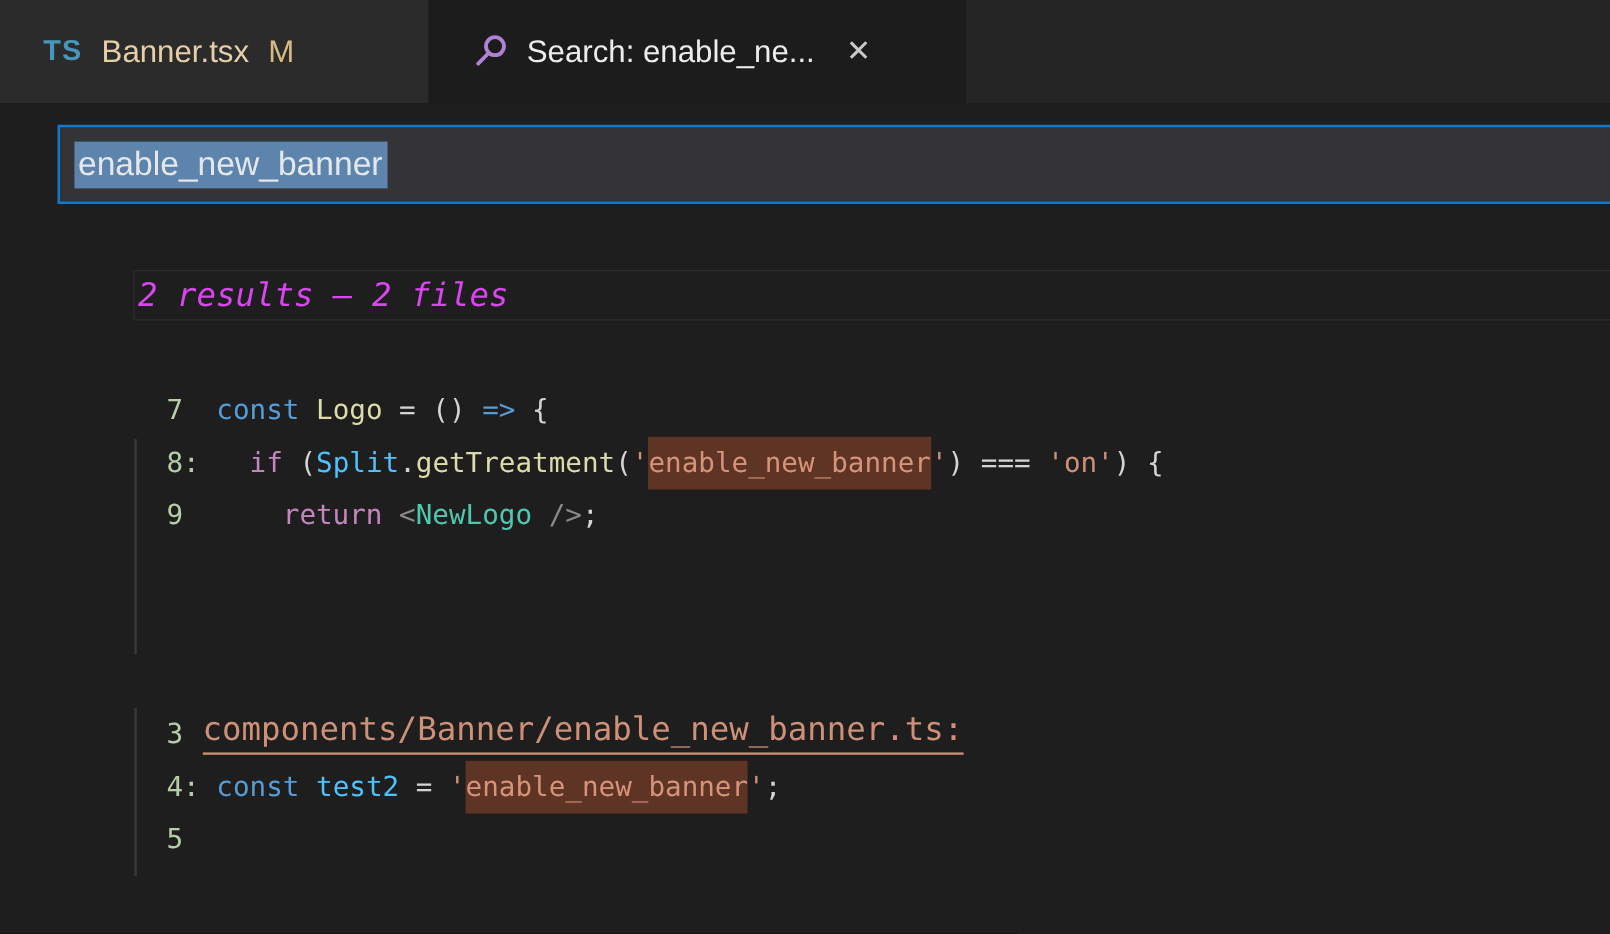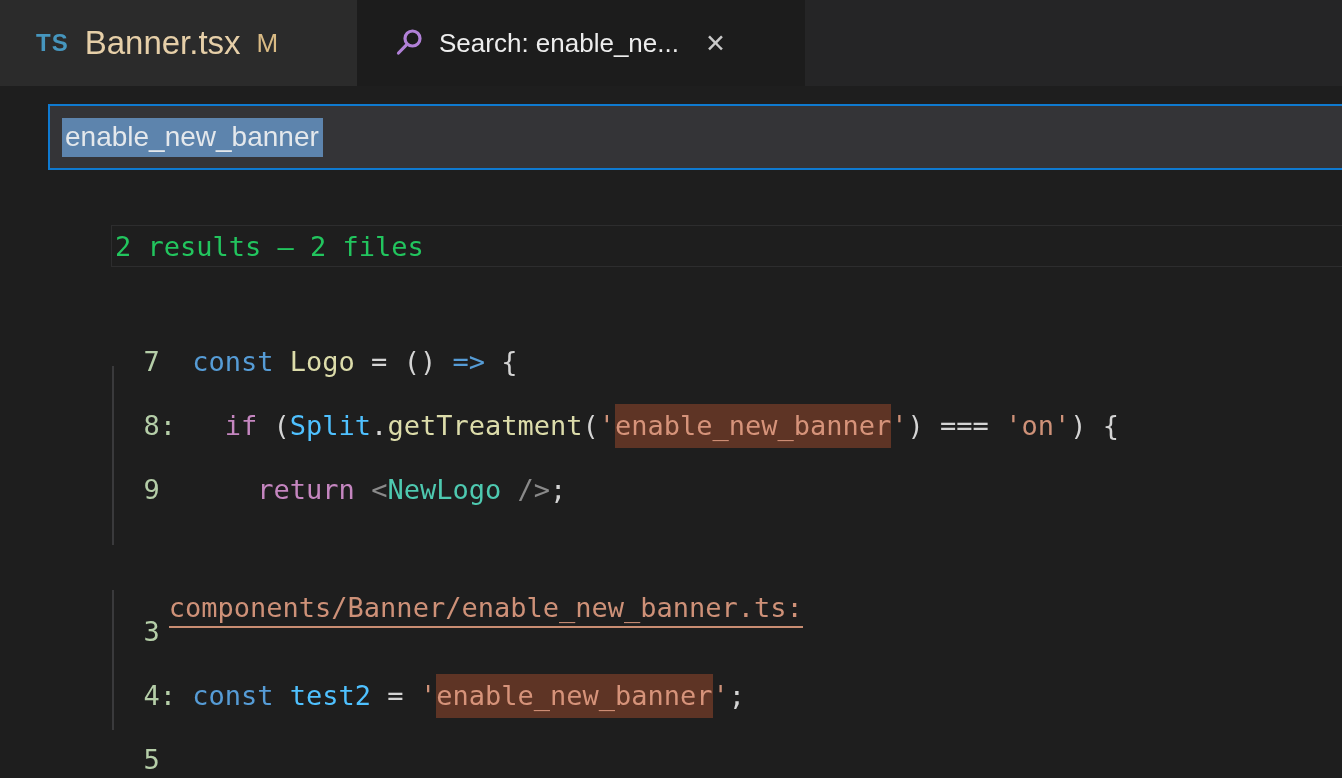--- a/index.html
+++ b/index.html
@@ -7,51 +7,51 @@
     position:relative;width:1342px;height:778px;overflow:hidden;
     background:#1e1e1e;font-family:"Liberation Sans",sans-serif;
     -webkit-font-smoothing:antialiased;
   }
   
   .tabbar{position:absolute;left:0;top:0;width:1342px;height:86px;background:#252526;}
   .tab{position:absolute;top:0;height:86px;display:flex;align-items:center;box-sizing:border-box;cursor:pointer;}
   .tab-inactive{left:0;width:357px;background:#2b2b2b;padding-left:36px;}
   .tab-active{left:357px;width:448px;background:#1c1c1c;padding-left:36px;text-align:right;}
   .ts-badge{font-size:24px;font-weight:bold;color:#4696be;letter-spacing:1px;}
-  .tab1-label{font-size:33px;color:#e6cfa8;margin-left:16px;}
+  .tab1-label{font-size:26px;color:#e6cfa8;margin-left:16px;}
   .git-m{font-size:26px;color:#d9ba84;margin-left:16px;}
   .search-glyph{width:32px;height:32px;flex:0 0 auto;}
   .tab2-label{font-size:26px;color:#ededed;margin-left:14px;white-space:nowrap;}
   .tab-close{font-size:25px;color:#c9c9c9;margin-left:26px;cursor:pointer;}
   
   .editor{position:absolute;left:0;top:86px;width:1342px;height:692px;background:#1e1e1e;}
   
   .query-input{
     position:absolute;left:48px;top:104px;width:1300px;height:66px;box-sizing:border-box;
     background:#343437;border:2px solid #0f7ad0;display:flex;align-items:center;
     font-size:28px;color:#e6e6e6;
   }
   .query-text{margin-left:12px;background:#5d84ad;color:#e4e8ec;padding:5px 4px 6px 3px;line-height:1;}
   
   .summary-box{
     position:absolute;left:111px;top:225px;width:1235px;height:42px;box-sizing:border-box;
     border:1px solid #2d2d2e;display:flex;align-items:center;
   }
   .mono{font-family:"DejaVu Sans Mono","Liberation Mono",monospace;}
-  .summary-text{font-size:27px;color:#22c55e;padding-left:3px;white-space:pre;}
+  .summary-text{font-size:27px;color:#d946ef;padding-left:3px;white-space:pre;font-style:italic;}
   
   .file-block{position:absolute;left:111px;}
   .block-1{top:320px;}
   .block-2{top:546px;}
   .path-line{height:44px;line-height:44px;white-space:pre;}
   .path-text{
     font-size:27px;color:#ce9178;border-bottom:2px solid #c98d72;
     display:inline-block;line-height:36px;height:36px;cursor:pointer;
   }
-  .code-row{height:44px;line-height:44px;white-space:pre;font-size:27px;color:#d4d4d4;margin-top:20px;}
+  .code-row{height:44px;line-height:44px;white-space:pre;font-size:23px;color:#d4d4d4;}
   .guide{position:absolute;width:2px;background:#3a3a3c;left:112px;}
   .guide-1{top:366px;height:179px;}
   .guide-2{top:590px;height:140px;}
   
   .tok-num{color:#b5cea8;}
   .tok-kw{color:#569cd6;}
   .tok-ctrl{color:#c586c0;}
   .tok-fn{color:#dcdcaa;}
   .tok-var{color:#4fc1ff;}
   .tok-str{color:#ce9178;}

